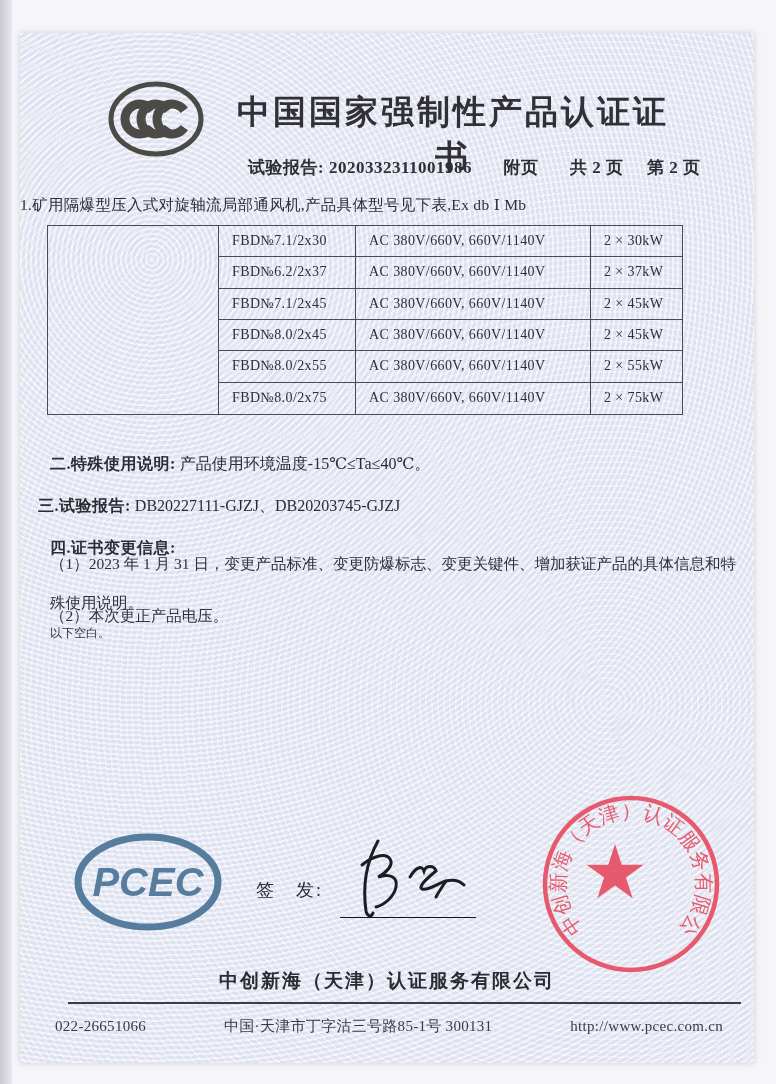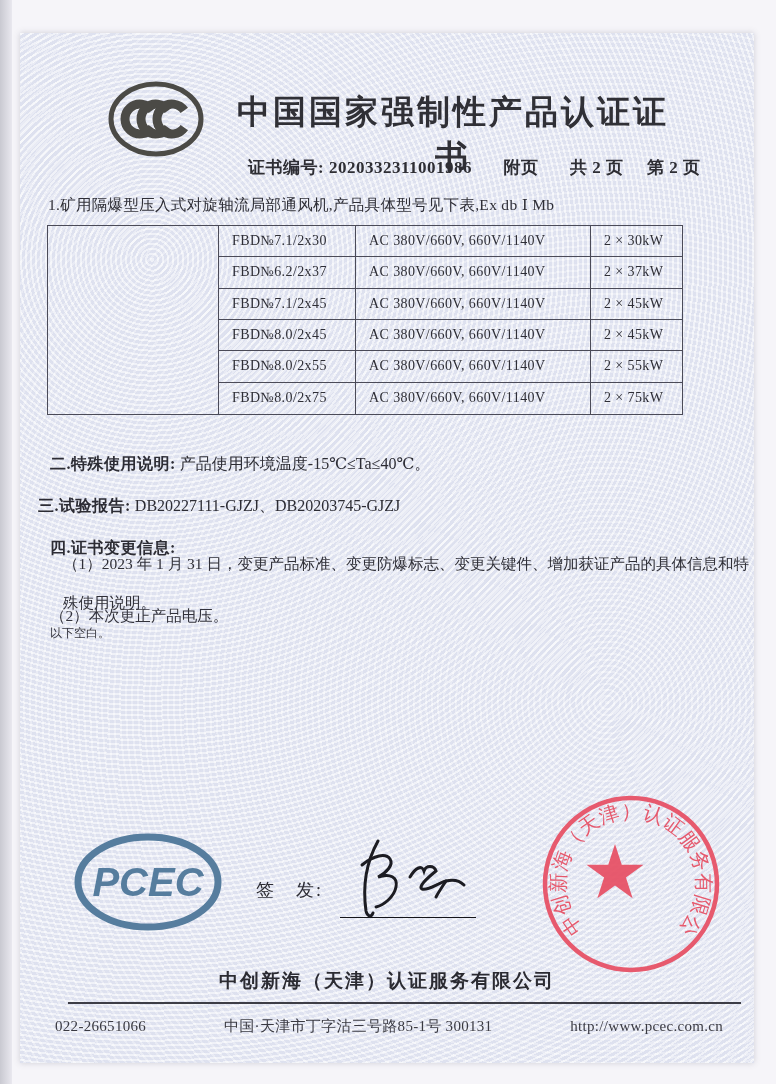--- a/index.html
+++ b/index.html
@@ -31,21 +31,21 @@
     font-size:33px;font-weight:bold;letter-spacing:3px;color:#303036;
     font-family:"Liberation Serif","DejaVu Serif",serif;
   }
   .cert-line{
     left:228px;top:123px;font-size:17px;font-weight:bold;color:#2e2e34;
     letter-spacing:.5px;white-space:nowrap;
   }
   .cert-line .gap{display:inline-block;width:22px;}
 
   
-  .item1{left:28px;top:162px;font-size:15.5px;color:#2f2f37;letter-spacing:.3px;}
+  .item1{left:0;top:162px;font-size:15.5px;color:#2f2f37;letter-spacing:.3px;}
 
   .tbl{
     left:27px;top:192px;width:634px;height:188px;
     display:grid;
     grid-template-columns:171px 137px 235px 91px;
     grid-template-rows:repeat(6,1fr);
     border:1.4px solid #4b4b58;
     font-size:14px;color:#2e2e36;
   }
   .tbl .blankcol{grid-column:1;grid-row:1 / span 6;border-right:1px solid #4b4b58;}
@@ -55,21 +55,21 @@
     letter-spacing:.4px;white-space:nowrap;overflow:hidden;text-align:right;
   }
   .tbl .cell.last{border-right:none;}
   .tbl .row6{border-bottom:none;}
 
   .sec{font-size:16px;color:#2c2c34;white-space:nowrap;margin-top:31px;}
   .sec b{font-weight:bold;letter-spacing:.5px;}
   .sec2{left:30px;top:390px;}
   .sec3{left:18px;top:432px;}
   .sec4{left:30px;top:474px;}
-  .para{left:30px;top:511px;width:700px;font-size:15.5px;line-height:39px;color:#2f2f37;margin-left:13px;}
+  .para{left:30px;top:511px;width:700px;font-size:15.5px;line-height:39px;color:#2f2f37;}
   .para2{left:30px;top:573px;font-size:15.5px;}
   .para3{left:30px;top:592px;font-size:12px;}
 
   
   .pcec-svg{left:52px;top:799px;}
   .sign-label{left:236px;top:845px;font-size:18px;color:#2c2c34;letter-spacing:2px;}
   .sign-line{left:320px;top:884px;width:136px;border-top:1.8px solid #15151a;}
   .sig-svg{left:322px;top:802px;}
   .stamp-svg{left:518px;top:758px;}
 
@@ -98,21 +98,21 @@
     <svg class="abs" style="left:86px;top:46px;" width="100" height="80" viewBox="-50 -40 100 80">
       <ellipse cx="0" cy="0" rx="45" ry="35" fill="none" stroke="#4b4a46" stroke-width="5"></ellipse>
       <path d="M -3.7 -8.6 A 15 15 0 1 0 -3.7 8.6" fill="none" stroke="#4b4a46" stroke-width="9"></path>
       <path d="M 12.3 -8.6 A 15 15 0 1 0 12.3 8.6" fill="none" stroke="#4b4a46" stroke-width="9"></path>
       <path d="M 28.3 -8.6 A 15 15 0 1 0 28.3 8.6" fill="none" stroke="#4b4a46" stroke-width="9"></path>
     </svg>
 
     <div class="abs title">中国国家强制性产品认证证书</div>
 
     <div class="abs cert-line">
-      <span>证书编号:</span>
+      <span>试验报告:</span>
       <span>2020332311001986</span>
       <span class="gap"></span>
       <span>附页</span>
       <span class="gap"></span>
       <span>共 2 页</span>
       <span class="gap" style="width:14px;"></span>
       <span>第 2 页</span>
     </div>
 
     <div class="abs item1">1.矿用隔爆型压入式对旋轴流局部通风机,产品具体型号见下表,Ex db Ⅰ Mb</div>

